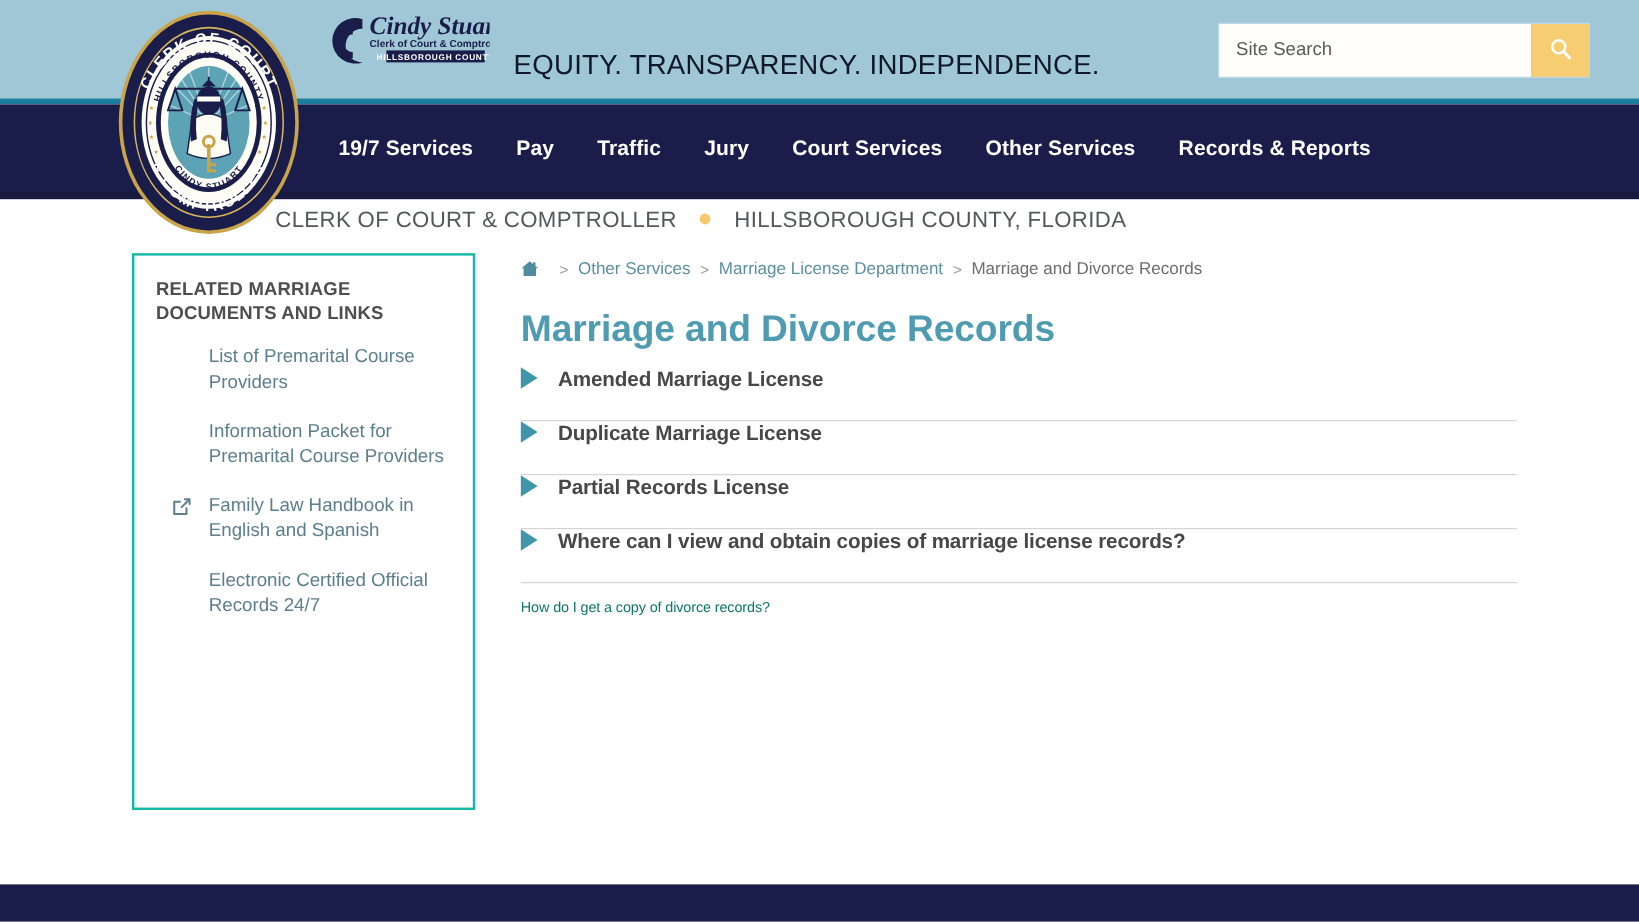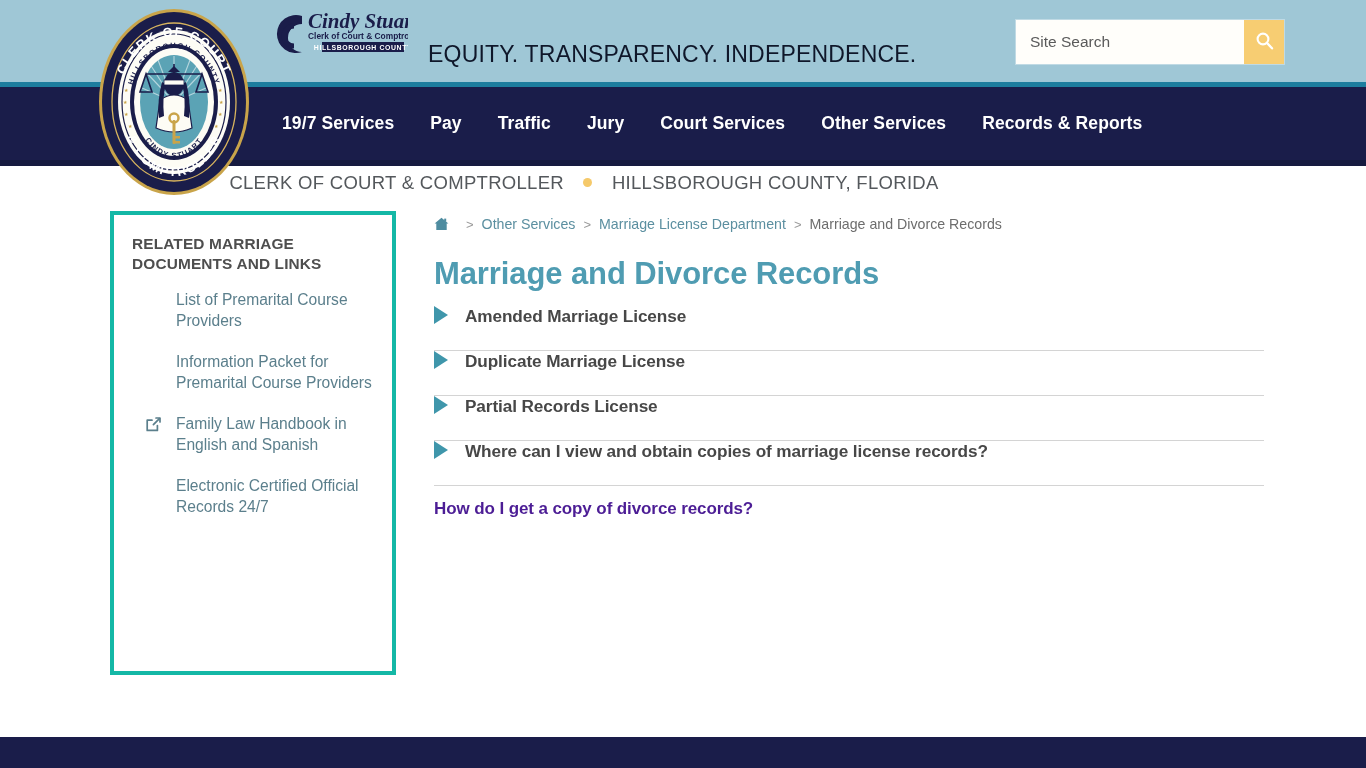--- a/index.html
+++ b/index.html
@@ -47,21 +47,21 @@
 
   .tagline {
     position: absolute; left: 428px; top: 41px;
     font-size: 23px; letter-spacing: .2px;
     color: #0f172a; white-space: nowrap;
   }
 
   
   .search-wrap {
     position: absolute; left: 1016px; top: 20px;
-    width: 268px; height: 44px;
+    width: 308px; height: 44px;
     display: flex;
     box-shadow: 0 0 0 1px rgba(255,255,255,.35);
   }
   .search-input {
     flex: 1;
     border: none; outline: none;
     background: #fffefa;
     font-family: "Liberation Sans", sans-serif;
     font-size: 15.5px; color: #4a4a4a;
     padding: 0 14px;
@@ -105,21 +105,21 @@
     width: 9px; height: 9px; border-radius: 50%;
     background: #f5c96a;
     vertical-align: middle;
     margin: 0 14px 3px 14px;
   }
 
   
   .sidebar {
     position: absolute; left: 110px; top: 211px;
     width: 286px; height: 464px;
-    border: 4px solid #14b8a6;
+    border: 2px solid #14b8a6;
     background: #ffffff;
     padding: 19px 18px 18px 18px;
   }
   .sidebar-title {
     font-size: 15.4px; font-weight: bold;
     color: #4e4e4e; line-height: 20px;
     letter-spacing: .15px;
     margin-bottom: 16px;
   }
   .side-link {
@@ -175,22 +175,22 @@
     flex: 0 0 auto;
   }
   .acc-label {
     font-size: 17.2px; font-weight: bold;
     color: #474747;
     letter-spacing: -.1px;
   }
   .divorce-link {
     display: block;
     margin-top: 13px;
-    font-size: 17px; font-weight: bold;
-    color: #4c1d95;
+    font-size: 12px; font-weight: normal;
+    color: #0f766e;
     text-decoration: none;
     cursor: pointer;
     letter-spacing: -.1px;
   }
 
   
   .footer {
     position: absolute; left: 0; top: 737px;
     width: 1366px; height: 31px;
     background: #1a1d4a;

